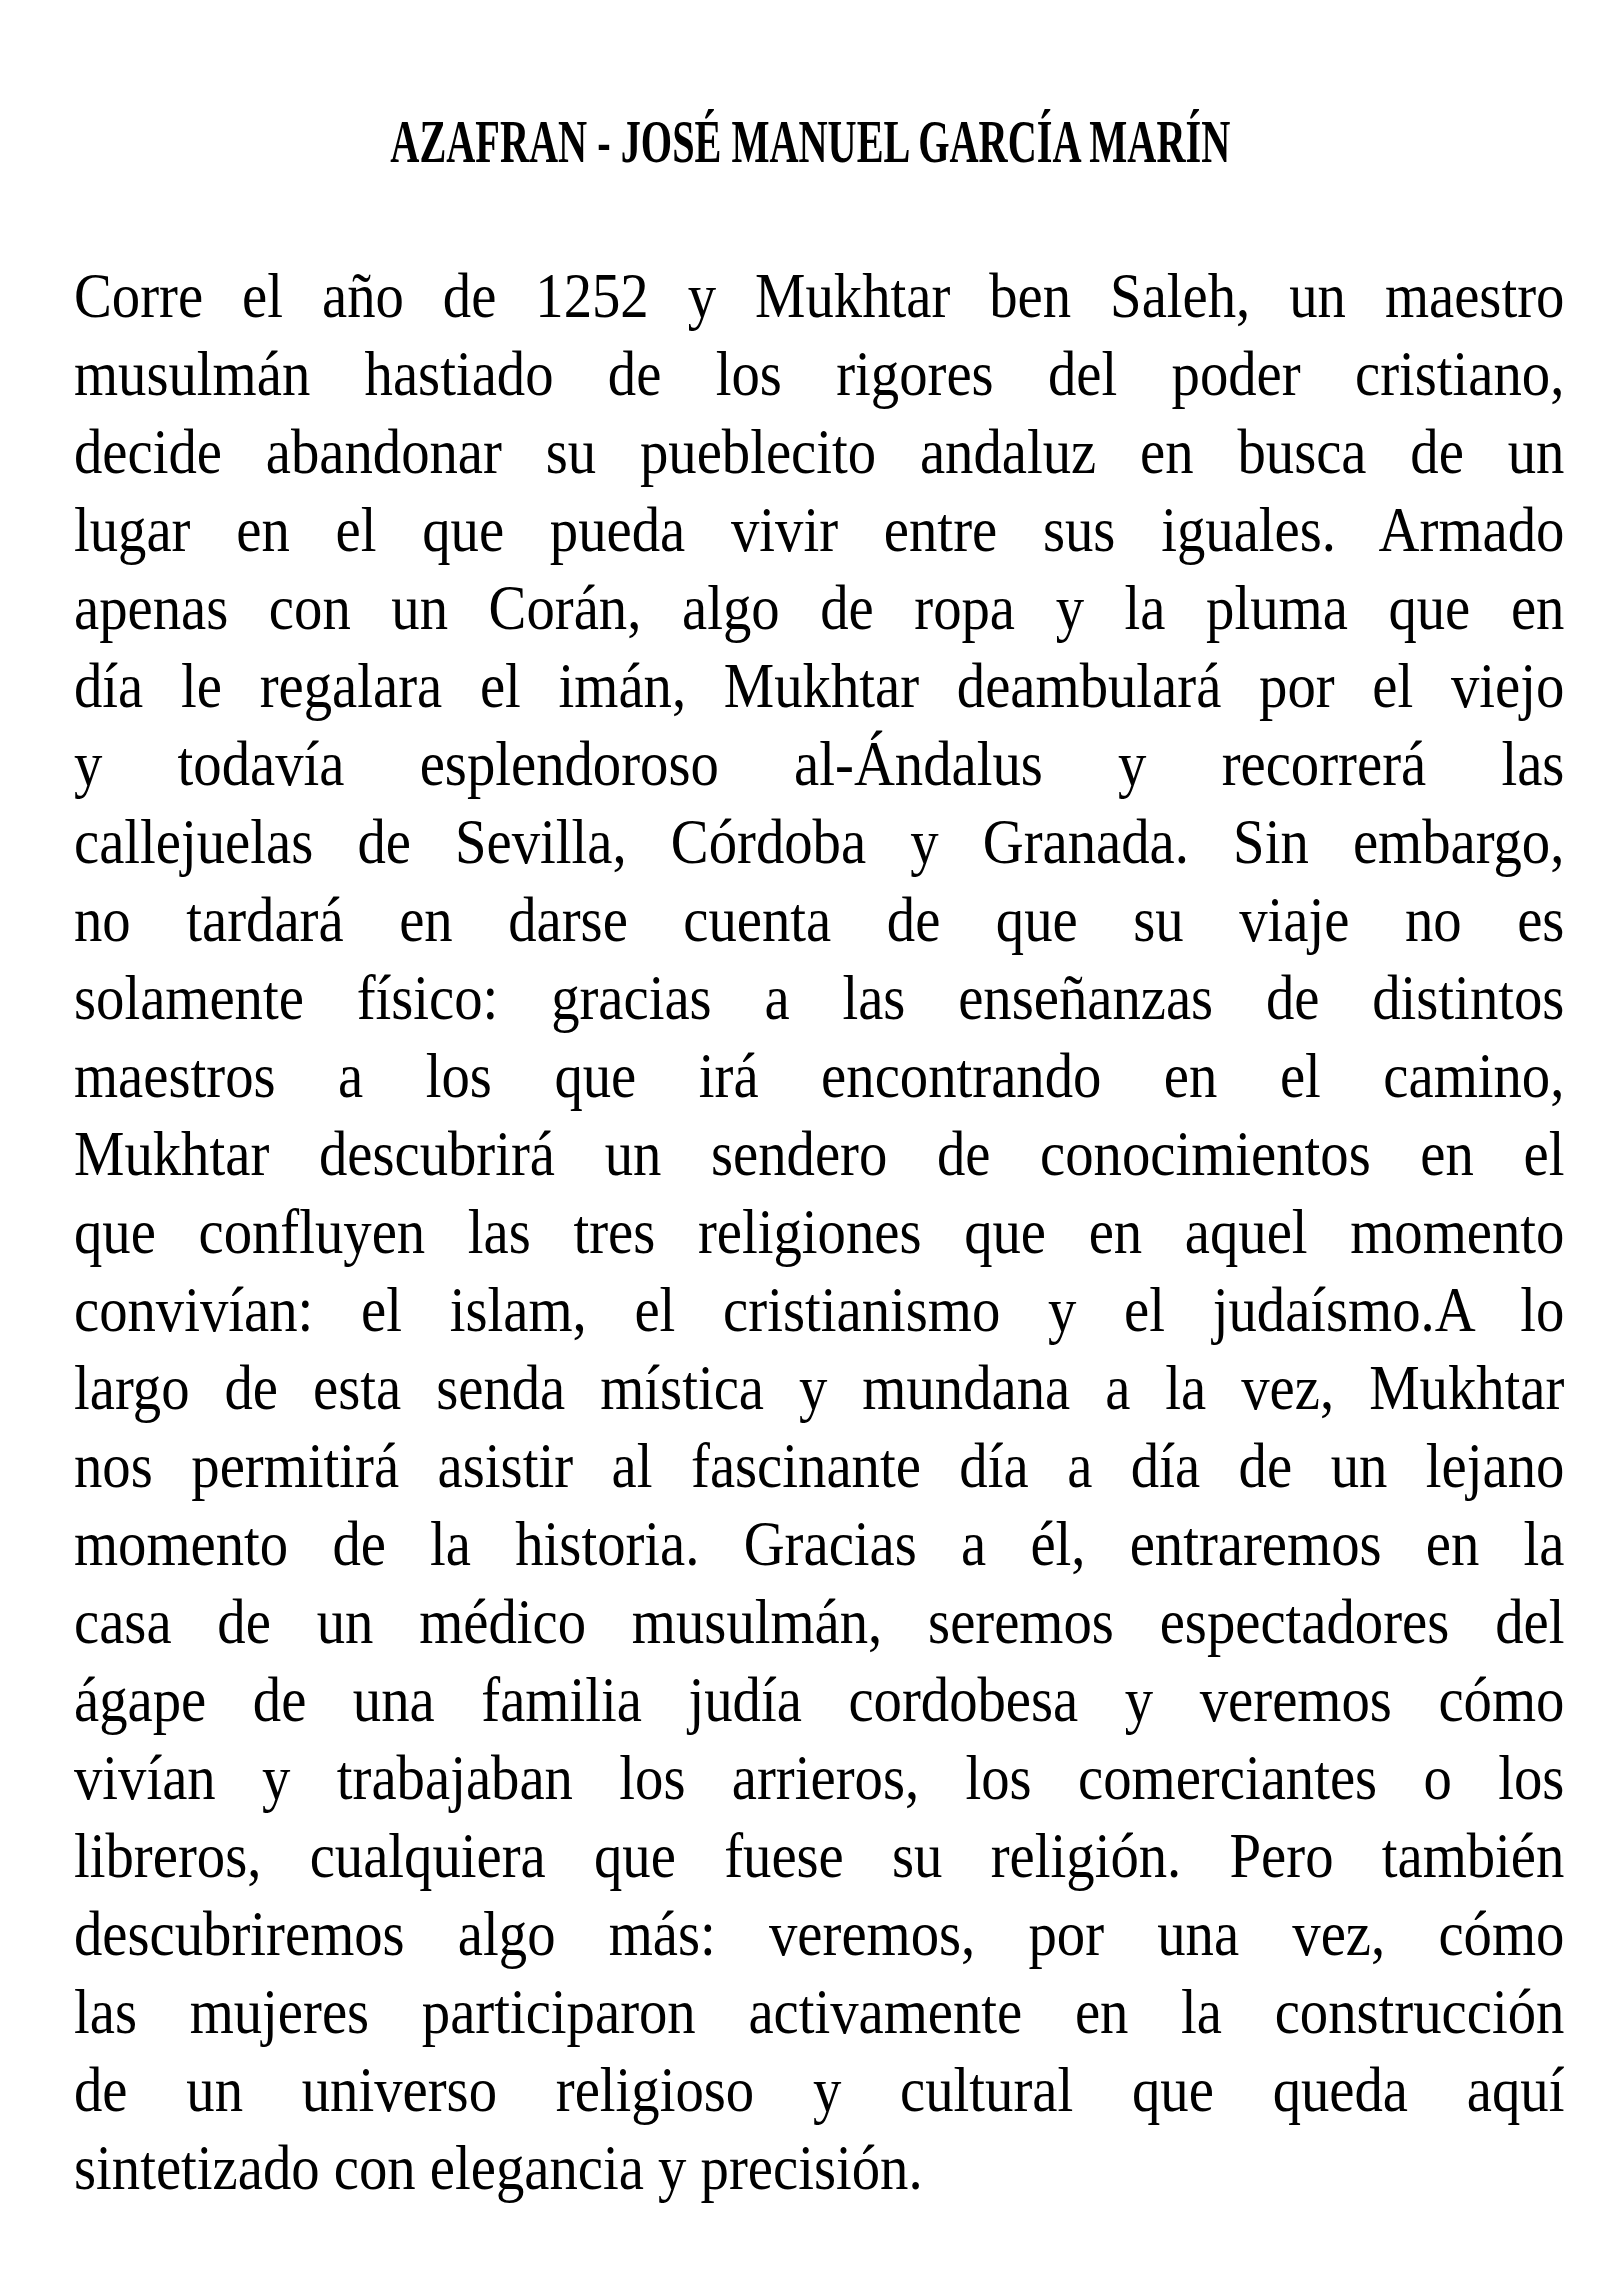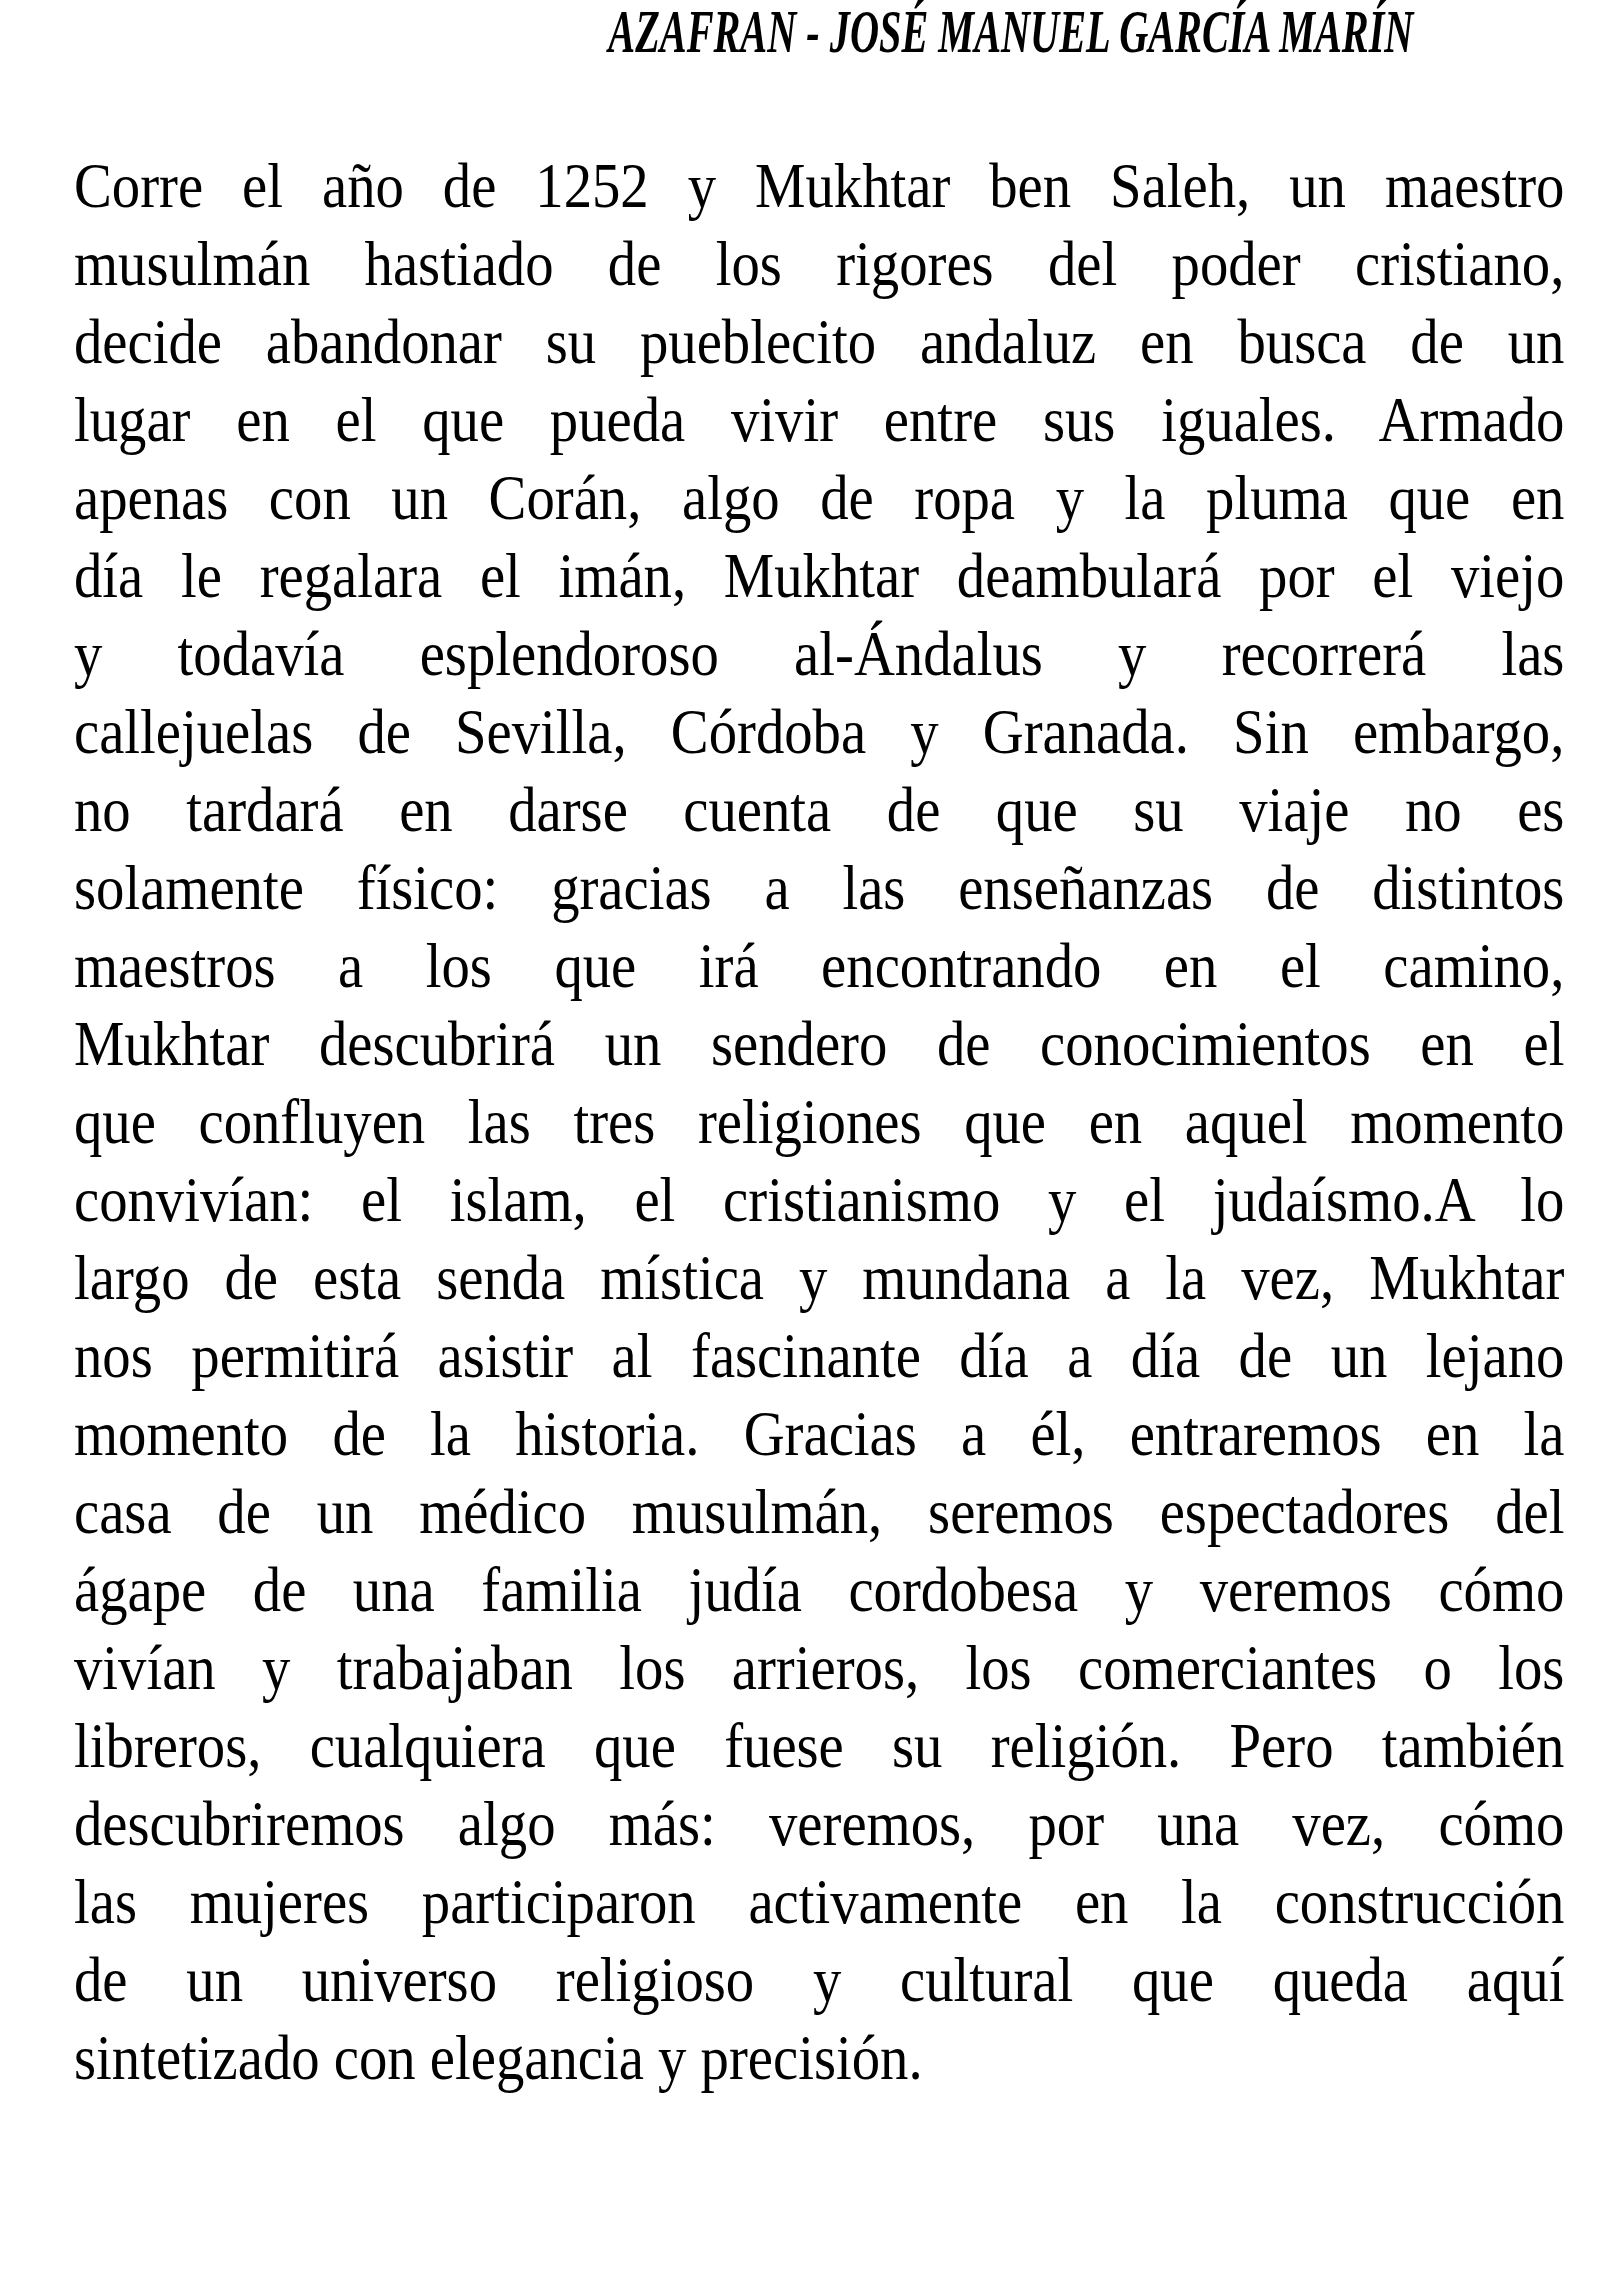--- a/index.html
+++ b/index.html
@@ -14,24 +14,24 @@
     font-family: "Liberation Serif", serif;
     color: #000000;
     overflow: hidden;
   }
   .page {
     position: absolute;
     inset: 0;
     background: #ffffff;
   }
   .title-row {
+    margin-top: 110px;
     width: 100%;
     display: flex;
-    justify-content: flex-end;
-    font-style: italic;
+    justify-content: center;
   }
   .book-title {
     font-weight: bold;
     font-size: 61px;
     line-height: 63px;
     white-space: nowrap;
     transform: scaleX(0.66);
     transform-origin: center top;
     letter-spacing: 0px;
   }

